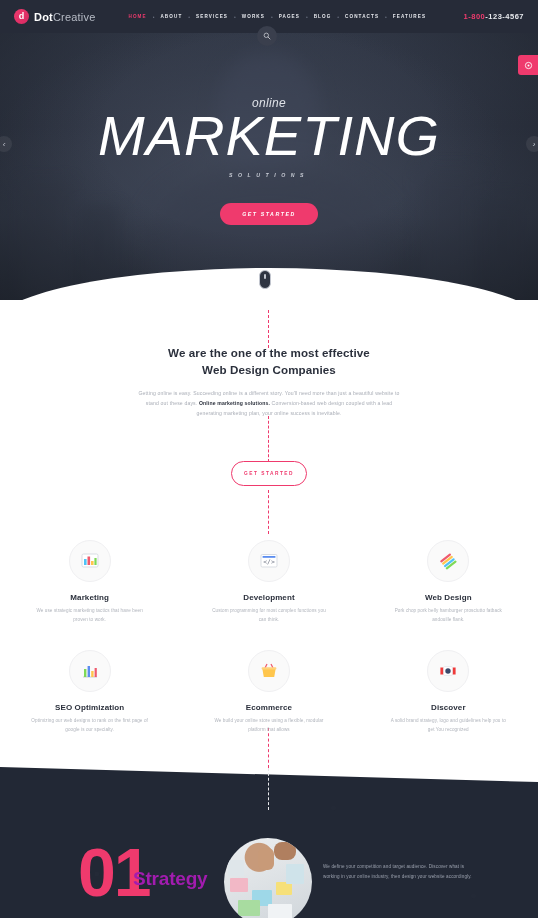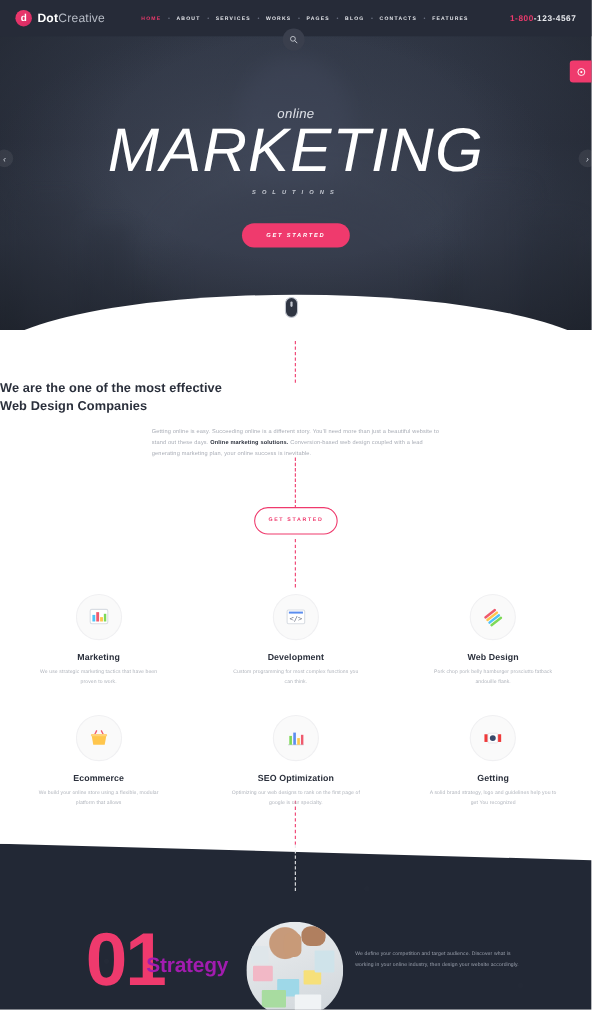--- a/index.html
+++ b/index.html
@@ -116,21 +116,21 @@
   }
 
   
   .dash {
     position:absolute; left:268px; width:0;
     border-left:1.3px dashed #ef3a6d; z-index:3;
   }
   .dash.w { border-left-color:#e9eaec; }
 
   
-  .intro { position:absolute; top:345px; left:0; width:538px; z-index:5; }
+  .intro { position:absolute; top:345px; left:0; width:538px; text-align:center; z-index:5; }
   .intro h2 {
     font-size:11.6px; line-height:1.45; color:#2b303c; font-weight:bold; letter-spacing:.1px;
   }
   .intro p {
     margin:9px auto 0; width:262px; font-size:5.1px; line-height:2.05;
     color:#a9adb6; letter-spacing:.15px;
   }
   .intro p b { color:#2b303c; font-weight:bold; }
 
   .btn-outline {
@@ -333,54 +333,54 @@
         </div>
         <div class="svc-title">Web Design</div>
         <div class="svc-desc">Pork chop pork belly hamburger prosciutto fatback andouille flank.</div>
       </div>
     </div>
 
     <div class="svc-row" style="margin-top:25px;">
       <div class="svc">
         <div class="svc-circle">
           <svg class="ic" viewBox="0 0 22 22">
-            <path d="M7 8 L9 4" stroke="#ef5a6d" stroke-width="1.2" fill="none"></path>
-            <path d="M15 8 L13 4" stroke="#ef5a6d" stroke-width="1.2" fill="none"></path>
-            <path d="M4.2 8 H17.8 L16.2 17 H5.8 Z" fill="#ffc64d"></path>
-            <rect x="3.6" y="7.2" width="14.8" height="2.2" rx="1" fill="#ffd27a"></rect>
-          </svg>
-        </div>
-        <div class="svc-title">Ecommerce</div>
-        <div class="svc-desc">We build your online store using a flexible, modular platform that allows</div>
-      </div>
-
-      <div class="svc">
-        <div class="svc-circle">
-          <svg class="ic" viewBox="0 0 22 22">
             <line x1="4" y1="17" x2="18" y2="17" stroke="#c9ced6" stroke-width="1"></line>
             <rect x="5" y="9" width="2.4" height="8" fill="#7ed957"></rect>
             <rect x="8.6" y="6" width="2.4" height="11" fill="#5b8def"></rect>
             <rect x="12.2" y="11" width="2.4" height="6" fill="#ffc64d"></rect>
             <rect x="15.6" y="8" width="2.2" height="9" fill="#ef5a6d"></rect>
           </svg>
         </div>
         <div class="svc-title">SEO Optimization</div>
         <div class="svc-desc">Optimizing our web designs to rank on the first page of google is our specialty.</div>
       </div>
 
       <div class="svc">
         <div class="svc-circle">
           <svg class="ic" viewBox="0 0 22 22">
+            <path d="M7 8 L9 4" stroke="#ef5a6d" stroke-width="1.2" fill="none"></path>
+            <path d="M15 8 L13 4" stroke="#ef5a6d" stroke-width="1.2" fill="none"></path>
+            <path d="M4.2 8 H17.8 L16.2 17 H5.8 Z" fill="#ffc64d"></path>
+            <rect x="3.6" y="7.2" width="14.8" height="2.2" rx="1" fill="#ffd27a"></rect>
+          </svg>
+        </div>
+        <div class="svc-title">Ecommerce</div>
+        <div class="svc-desc">We build your online store using a flexible, modular platform that allows</div>
+      </div>
+
+      <div class="svc">
+        <div class="svc-circle">
+          <svg class="ic" viewBox="0 0 22 22">
             <rect x="3.4" y="7.5" width="3.4" height="7" fill="#ef3a3a"></rect>
             <rect x="15.2" y="7.5" width="3.4" height="7" fill="#ef3a3a"></rect>
             <rect x="6.6" y="6.6" width="8.8" height="8.8" rx="1" fill="#fff" stroke="#e2e5ea" stroke-width=".8"></rect>
             <circle cx="11" cy="11" r="2.7" fill="#3a4a6b"></circle>
           </svg>
         </div>
-        <div class="svc-title">Getting</div>
+        <div class="svc-title">Discover</div>
         <div class="svc-desc">A solid brand strategy, logo and guidelines help you to get You recognized</div>
       </div>
     </div>
 
   </div>
 
   <div class="dark">
     <div class="dark-noise"></div>
   </div>
 

